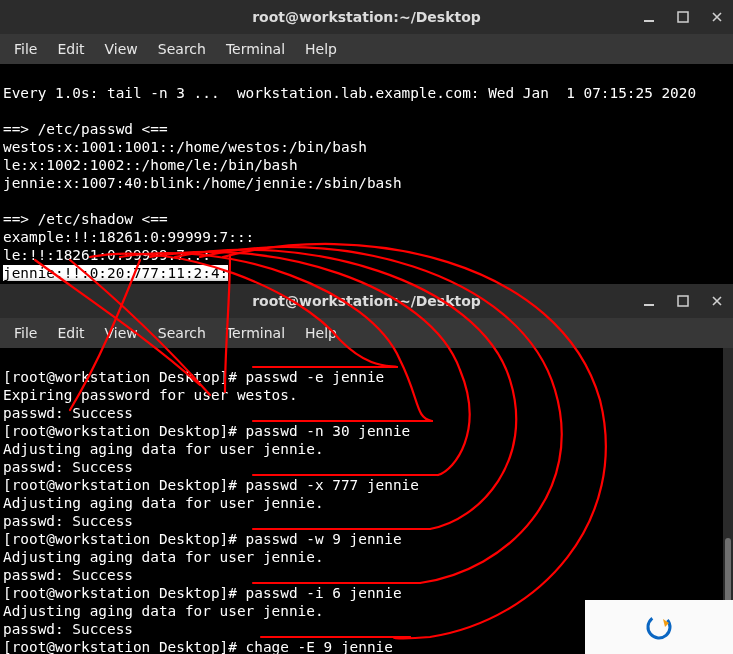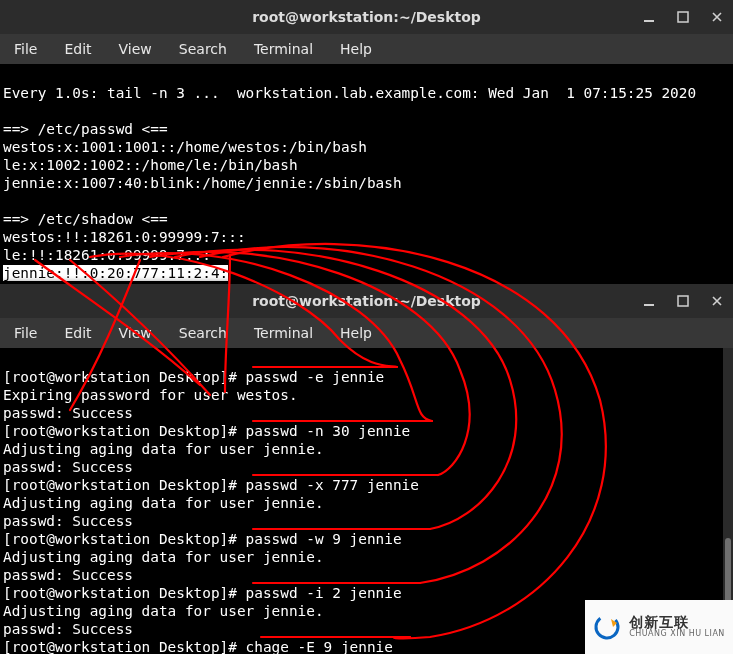--- a/index.html
+++ b/index.html
@@ -51,21 +51,21 @@
     color: #d0d0d0;
     cursor: pointer;
   }
   .win-btn svg { width: 12px; height: 12px; }
   .menubar {
     height: 30px;
     background: #373737;
     display: flex;
     align-items: center;
     padding: 0 4px;
-    gap: 7px;
+    gap: 0;
   }
   .menu-item {
     color: #e8e8e8;
     font-size: 14px;
     padding: 4px 10px;
     cursor: pointer;
   }
   .term {
     background: #000;
     color: #ffffff;
@@ -165,21 +165,21 @@
   </div>
   <div class="term" style="height:220px;">
 <span>Every 1.0s: tail -n 3 ...  workstation.lab.example.com: Wed Jan  1 07:15:25 2020</span>
 <span></span>
 <span>==&gt; /etc/passwd &lt;==</span>
 <span>westos:x:1001:1001::/home/westos:/bin/bash</span>
 <span>le:x:1002:1002::/home/le:/bin/bash</span>
 <span>jennie:x:1007:40:blink:/home/jennie:/sbin/bash</span>
 <span></span>
 <span>==&gt; /etc/shadow &lt;==</span>
-<span>westos:!!:18261:0:99999:7:::</span>
+<span>example:!!:18261:0:99999:7:::</span>
 <span>le:!!:18261:0:99999:7:::</span>
 <span class="hl">jennie:!!:0:20:777:11:2:4:</span>
   </div>
 </div>
 
 <div class="window" style="top:284px; height:370px; box-shadow:0 -2px 6px rgba(0,0,0,.5);">
   <div class="titlebar">
     <span class="title">root@workstation:~/Desktop</span>
     <div class="win-controls">
       <div class="win-btn">
@@ -213,42 +213,38 @@
 <span>passwd: Success</span>
 <span>[root@workstation Desktop]# passwd -n 30 jennie</span>
 <span>Adjusting aging data for user jennie.</span>
 <span>passwd: Success</span>
 <span>[root@workstation Desktop]# passwd -x 777 jennie</span>
 <span>Adjusting aging data for user jennie.</span>
 <span>passwd: Success</span>
 <span>[root@workstation Desktop]# passwd -w 9 jennie</span>
 <span>Adjusting aging data for user jennie.</span>
 <span>passwd: Success</span>
-<span>[root@workstation Desktop]# passwd -i 2 jennie</span>
+<span>[root@workstation Desktop]# passwd -i 6 jennie</span>
 <span>Adjusting aging data for user jennie.</span>
 <span>passwd: Success</span>
 <span>[root@workstation Desktop]# chage -E 9 jennie</span>
 
     <div class="scrollbar">
       <div class="scrollbar-thumb" style="top:190px; height:110px;"></div>
     </div>
   </div>
 </div>
 
 <div class="watermark">
   <div class="wm-logo">
     <svg viewBox="0 0 28 28">
       <circle cx="14" cy="14" r="11" fill="none" stroke="#0a66c2" stroke-width="3" stroke-dasharray="52 17" transform="rotate(-40 14 14)"></circle>
       <path d="M18 6 L24 10 L20 14 Z" fill="#f39c12"></path>
     </svg>
   </div>
-  <div class="wm-text">
-    <span class="cn">创新互联</span>
-    <span class="py">CHUANG XIN HU LIAN</span>
-  </div>
 </div>
 
 <svg class="annot" viewBox="0 0 733 654">
   <g stroke="#ff0000" stroke-width="2.2" fill="none" stroke-linecap="round">
 
     <line x1="253" y1="367" x2="397" y2="367"></line>
     <line x1="253" y1="421" x2="432" y2="421"></line>
     <line x1="253" y1="475" x2="438" y2="475"></line>
     <line x1="253" y1="529" x2="430" y2="529"></line>
     <line x1="253" y1="583" x2="420" y2="583"></line>

